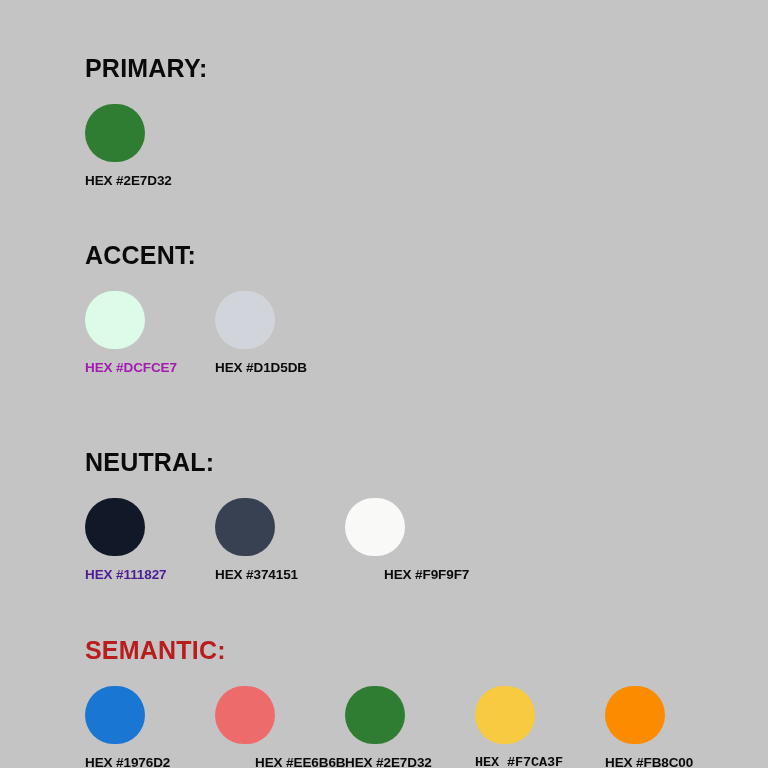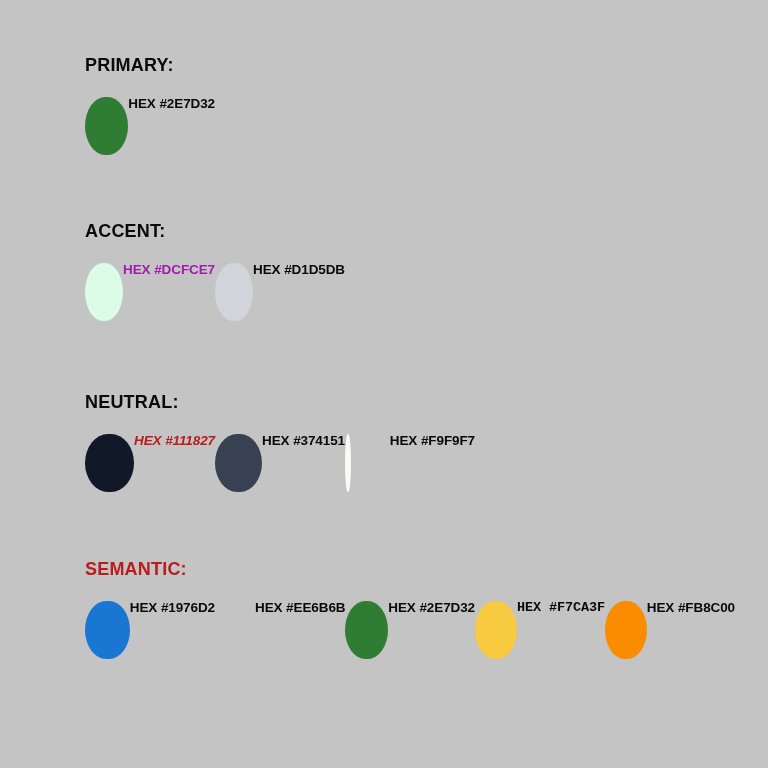--- a/index.html
+++ b/index.html
@@ -21,40 +21,40 @@
     box-sizing: border-box;
     padding: 56px 0 0 85px;
   }
 
   .palette-group {
     position: relative;
     margin-bottom: 26px;
   }
 
   .group-heading {
-    font-size: 18px;
+    font-size: 25px;
     font-weight: bold;
     color: #0a0a0a;
     letter-spacing: 0.2px;
     line-height: 1;
     margin: 0 0 23px 0;
     white-space: nowrap;
   }
 
   .swatch-row {
     display: flex;
     flex-direction: row;
     align-items: flex-start;
   }
 
   .swatch-cell {
     width: 130px;
     flex: 0 0 130px;
     display: flex;
-    flex-direction: row;
+    flex-direction: column;
     align-items: flex-start;
   }
 
   .swatch-chip {
     width: 60px;
     height: 58px;
     border-radius: 47% 47% 47% 47% / 50% 50% 50% 50%;
     margin-bottom: 12px;
   }
 
@@ -62,21 +62,21 @@
     font-size: 13.5px;
     font-weight: bold;
     color: #0a0a0a;
     line-height: 1;
     letter-spacing: -0.1px;
     white-space: nowrap;
   }
 
   
   #group-primary  { margin-bottom: 55px; }
-  #group-accent   { margin-bottom: 60px; }
+  #group-accent   { margin-bottom: 76px; }
   #group-neutral  { margin-bottom: 56px; }
   #group-semantic { margin-bottom: 0; }
 </style>
 </head>
 <body style="background-color: rgb(196, 196, 196);">
 
 <div class="palette-sheet">
 
   <div class="palette-group" id="group-primary">
     <div class="group-heading" style="color: rgb(10, 10, 10);">PRIMARY:</div>
@@ -100,21 +100,21 @@
         <div class="swatch-label" style="color: rgb(10, 10, 10);">HEX #D1D5DB</div>
       </div>
     </div>
   </div>
 
   <div class="palette-group" id="group-neutral">
     <div class="group-heading" style="color: rgb(10, 10, 10);">NEUTRAL:</div>
     <div class="swatch-row">
       <div class="swatch-cell">
         <div class="swatch-chip" style="background-color: rgb(17, 24, 39);"></div>
-        <div class="swatch-label" style="color: #b91c1c; font-style: italic;">HEX #111827</div>
+        <div class="swatch-label" style="color: #4c1d95;">HEX #111827</div>
       </div>
       <div class="swatch-cell">
         <div class="swatch-chip" style="background-color: rgb(55, 65, 81);"></div>
         <div class="swatch-label" style="color: rgb(10, 10, 10);">HEX #374151</div>
       </div>
       <div class="swatch-cell">
         <div class="swatch-chip" style="background-color: rgb(249, 249, 247);"></div>
         <div class="swatch-label" style="color: rgb(10, 10, 10); padding-left: 39px;">HEX #F9F9F7</div>
       </div>
     </div>

